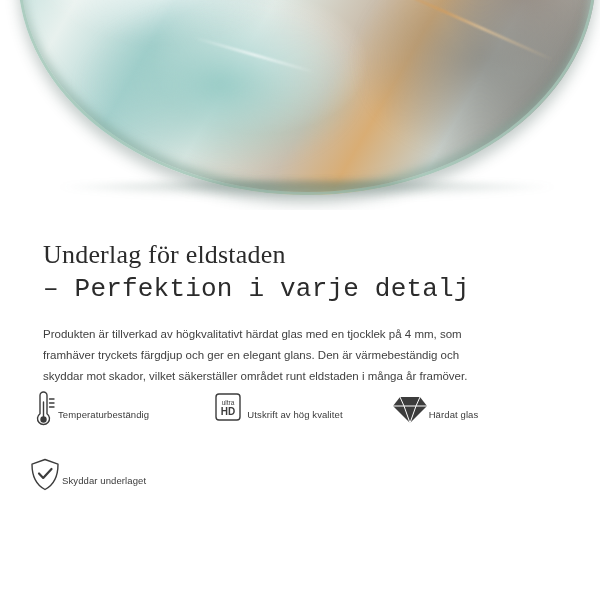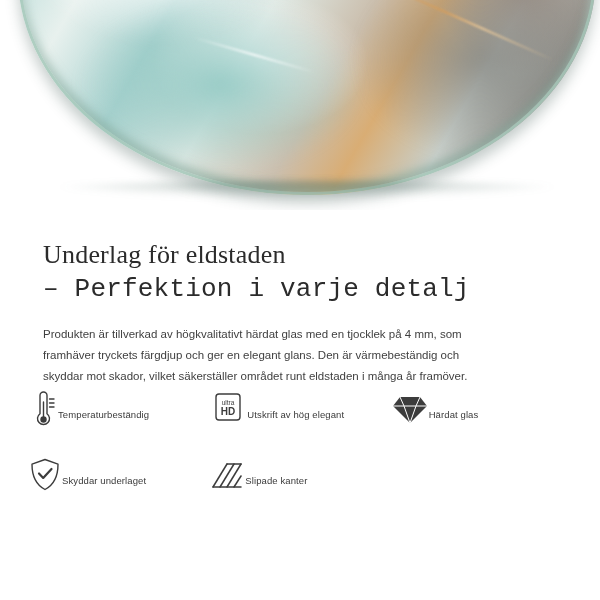--- a/index.html
+++ b/index.html
@@ -208,21 +208,21 @@
   </div>
 
   <div class="feature">
     <div class="ico">
       <svg width="38" height="40" viewBox="0 0 38 40">
         <rect x="7" y="4" width="24" height="26" rx="3" fill="none" stroke="#3c3c3c" stroke-width="1.4"></rect>
         <text x="19" y="15" text-anchor="middle" font-family="Liberation Sans, sans-serif" font-size="6.5" fill="#3c3c3c">ultra</text>
         <text x="19" y="25" text-anchor="middle" font-family="Liberation Sans, sans-serif" font-size="10" font-weight="bold" fill="#3c3c3c">HD</text>
       </svg>
     </div>
-    <div class="cap">Utskrift av hög elegant</div>
+    <div class="cap">Utskrift av hög kvalitet</div>
   </div>
 
   <div class="feature">
     <div class="ico">
       <svg width="38" height="36" viewBox="0 0 38 36">
         <path d="M9 5 H29 L36 14 L19 31 L2 14 Z" fill="#3c3c3c"></path>
         <path d="M9 5 L13 14 L19 31 L25 14 L29 5" fill="none" stroke="#ffffff" stroke-width="1"></path>
         <path d="M2 14 H36" fill="none" stroke="#ffffff" stroke-width="1"></path>
       </svg>
     </div>
@@ -232,28 +232,15 @@
   <div class="feature">
     <div class="ico">
       <svg width="34" height="40" viewBox="0 0 34 40">
         <path d="M17 3.5 L30 8.2 C30 20 25.5 29 17 33.5 C8.5 29 4 20 4 8.2 Z" fill="none" stroke="#3c3c3c" stroke-width="1.4" stroke-linejoin="round"></path>
         <path d="M11 17.5 l4.2 4.4 L23.5 13" fill="none" stroke="#3c3c3c" stroke-width="2.2" stroke-linecap="round" stroke-linejoin="round"></path>
       </svg>
     </div>
     <div class="cap">Skyddar underlaget</div>
   </div>
 
-  <div class="feature">
-    <div class="ico">
-      <svg width="36" height="34" viewBox="0 0 36 34">
-        <path d="M4 28 L18 5" stroke="#3c3c3c" stroke-width="1.5" stroke-linecap="round"></path>
-        <path d="M11 28 L25 5" stroke="#3c3c3c" stroke-width="1.5" stroke-linecap="round"></path>
-        <path d="M18 28 L32 5" stroke="#3c3c3c" stroke-width="1.5" stroke-linecap="round"></path>
-        <path d="M25 28 L32 17" stroke="#3c3c3c" stroke-width="1.5" stroke-linecap="round"></path>
-        <path d="M4 28 H32" stroke="#3c3c3c" stroke-width="1.5" stroke-linecap="round"></path>
-        <path d="M18 5 H32" stroke="#3c3c3c" stroke-width="1.5" stroke-linecap="round"></path>
-      </svg>
-    </div>
-    <div class="cap">Slipade kanter</div>
-  </div>
 
 
 </div>
 
 </body></html>

